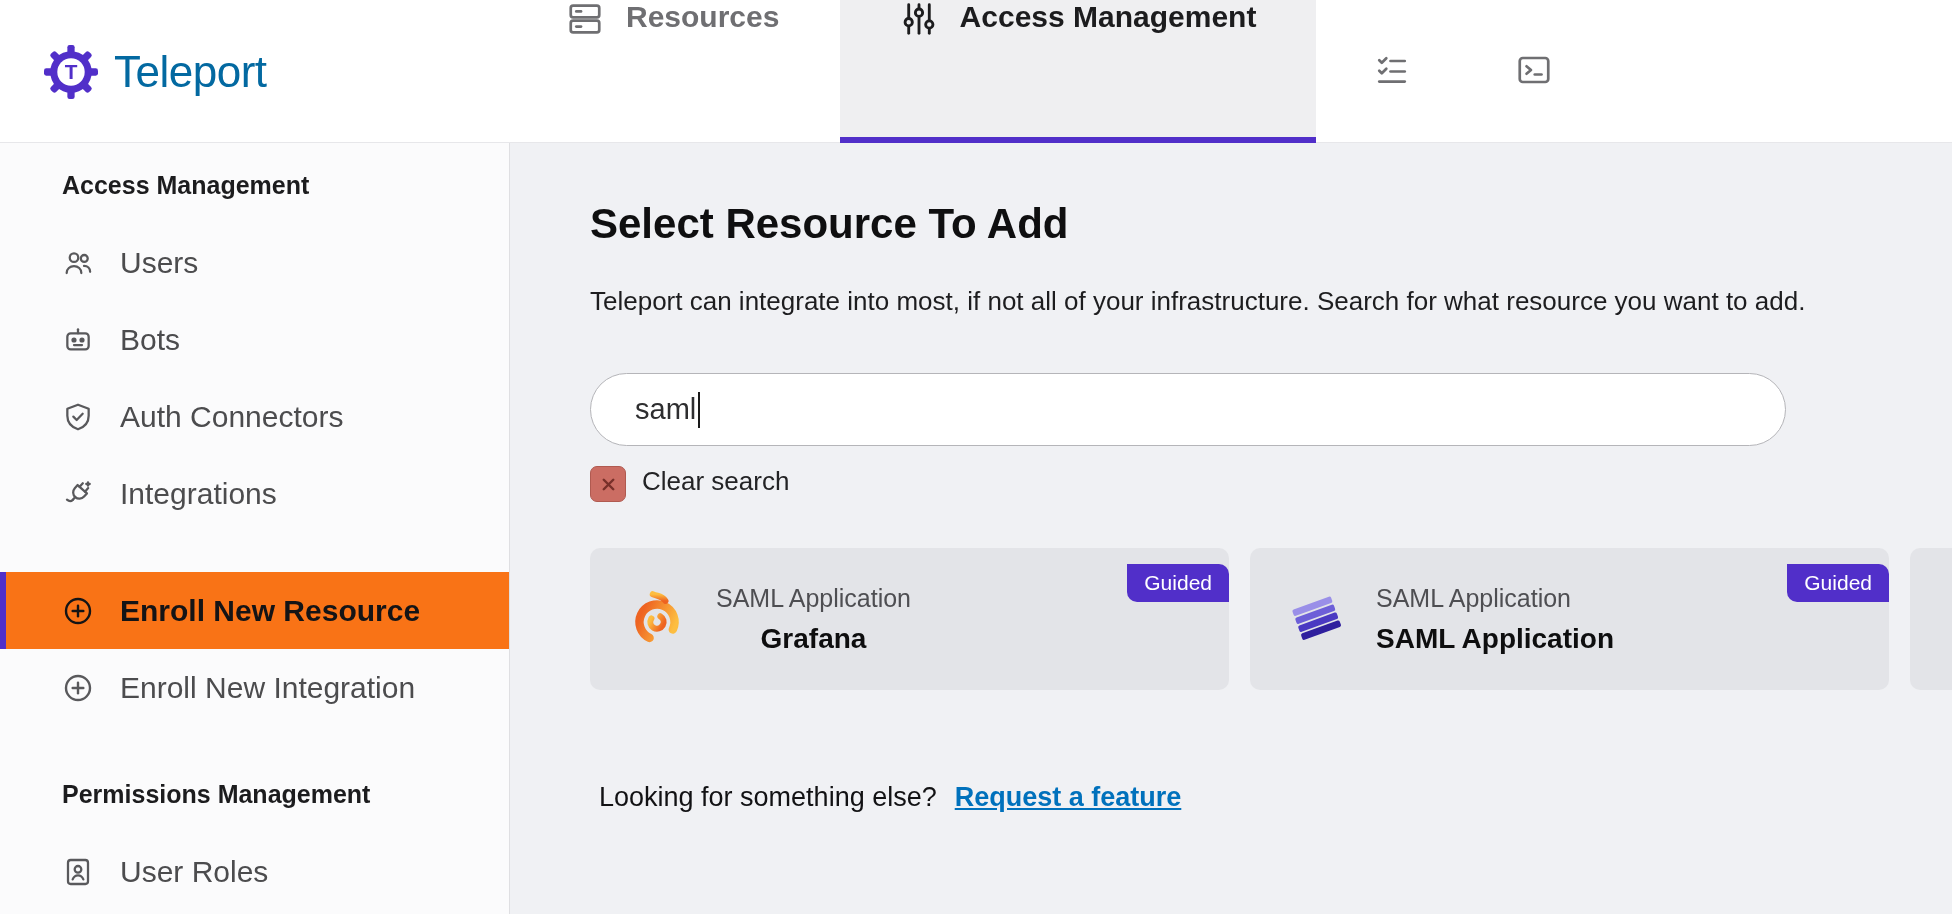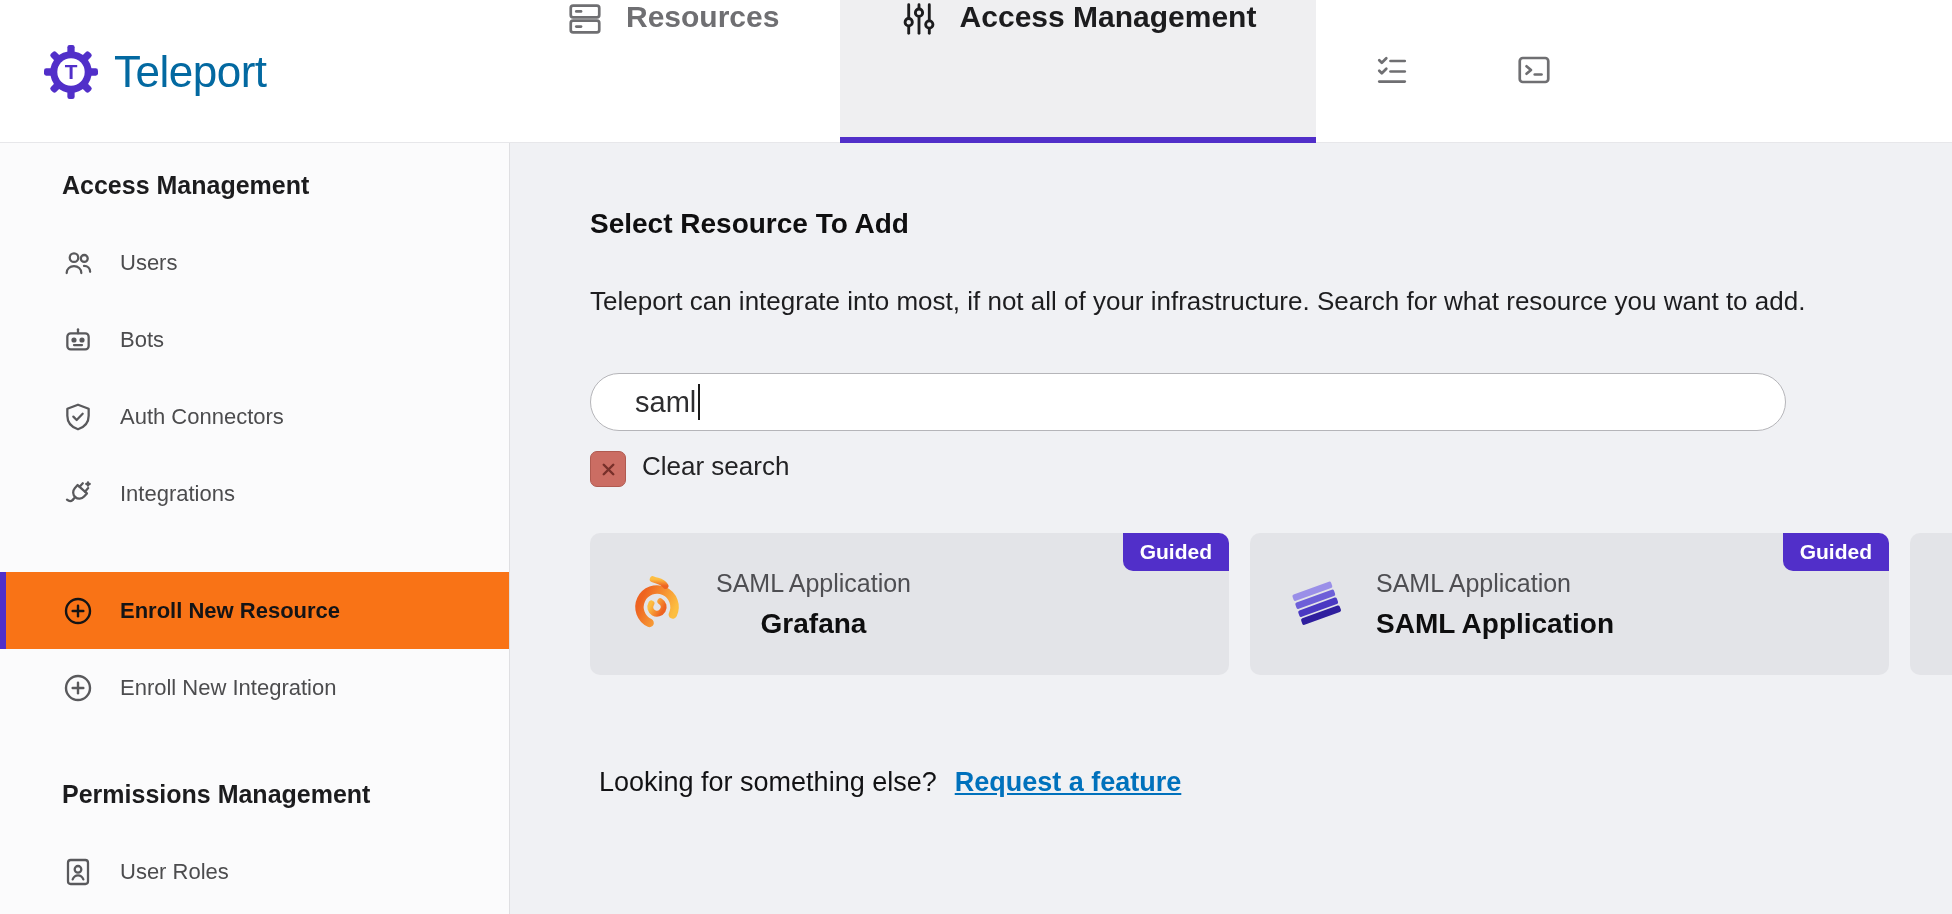--- a/index.html
+++ b/index.html
@@ -18,42 +18,42 @@
   .tab-access { left:840px; width:476px; justify-content:center; background:#efeff1; border-bottom:6px solid #512FC9; color:#1c1c1e; }
   .icon-tab { position:absolute; top:0; height:143px; width:80px; display:flex; align-items:center; justify-content:center; color:#6f6f72; cursor:pointer; }
   .icon-tab svg { width:36px; height:36px; }
   .tab-checklist { left:1352px; }
   .tab-terminal { left:1494px; }
 
   
   .sidebar { position:absolute; top:143px; left:0; width:510px; bottom:0; background:#fbfbfc; border-right:1px solid #dfdfe2; padding-top:28px; z-index:1; }
   .side-heading { font-size:25px; font-weight:bold; color:#1c1c1e; padding-left:62px; margin-bottom:24px; }
   .side-heading.second { margin-top:54px; }
-  .side-item { height:77px; display:flex; align-items:center; gap:26px; padding-left:56px; border-left:6px solid transparent; font-size:22px; color:#4c4c4e; cursor:pointer; }
+  .side-item { height:77px; display:flex; align-items:center; gap:26px; padding-left:56px; border-left:6px solid transparent; font-size:30px; color:#4c4c4e; cursor:pointer; }
   .side-item .item-icon svg { width:32px; height:32px; display:block; color:#59595c; }
   .side-item.active { background:#f97316; border-left-color:#512FC9; color:#141416; font-weight:bold;margin-top:40px; }
   .side-item.active .item-icon svg { color:#141416; }
 
   
   .main { position:absolute; top:143px; left:511px; right:0; bottom:0; background:#f0f1f4; overflow:hidden; padding:60px 0 0 79px; }
-  .page-title { font-size:28px; font-weight:bold; color:#0f0f10; line-height:42px; }
+  .page-title { font-size:42px; font-weight:bold; color:#0f0f10; line-height:42px; }
   .page-subtitle { font-size:26px; color:#1d1d1f; margin-top:41px; white-space:nowrap; }
-  .search-box { margin-top:56px; width:1196px; height:58px; background:#fff; border:1px solid #b5b5b9; border-radius:40px; display:flex; align-items:center; padding:0 44px; font-size:29px; color:#2e2e30; cursor:text; }
+  .search-box { margin-top:56px; width:1196px; height:73px; background:#fff; border:1px solid #b5b5b9; border-radius:40px; display:flex; align-items:center; padding:0 44px; font-size:29px; color:#2e2e30; cursor:text; }
   .caret { display:inline-block; width:2px; height:36px; background:#1a1a1a; margin-left:2px; animation:blink 1.1s step-end infinite; }
   @keyframes blink { 50% { opacity:0; } }
   .clear-row { margin-top:20px; display:flex; align-items:flex-start; gap:16px; }
   .clear-btn { width:36px; height:36px; border-radius:7px; background:#cb6d63; border:1px solid #b05a50; display:flex; align-items:center; justify-content:center; cursor:pointer; }
   .clear-btn svg { width:19px; height:19px; display:block; }
   .clear-label { font-size:26px; color:#232325; }
   .cards { margin-top:46px; display:flex; gap:21px; }
   .card { position:relative; flex:none; width:639px; height:142px; background:#e3e4e8; border-radius:10px; display:flex; align-items:center; gap:30px; padding-left:38px; cursor:pointer; }
   .card-icon svg { width:58px; height:58px; display:block; }
   .card-type { font-size:25px; color:#4e4e52; }
   .card-title { font-size:28px; font-weight:bold; color:#0e0e0f; margin-top:10px;text-align:center; }
-  .badge { position:absolute; top:0; right:0; background:#512FC9; color:#fff; font-size:21px; font-weight:bold; padding:7px 17px; border-radius:0 10px 0 10px; }
+  .badge { position:absolute; top:16px; right:0; background:#512FC9; color:#fff; font-size:21px; font-weight:normal; padding:7px 17px; border-radius:0 10px 0 10px; }
   .footer-row { margin-top:92px; display:flex; align-items:baseline; gap:18px; font-size:27px; }
   .footer-prompt { color:#121214;margin-left:9px; }
   .feature-link { color:#0071bc; font-weight:bold; text-decoration:underline; cursor:pointer; }
 </style>
 </head>
 <body>
 
 <div class="app">
 
   <header class="header">

